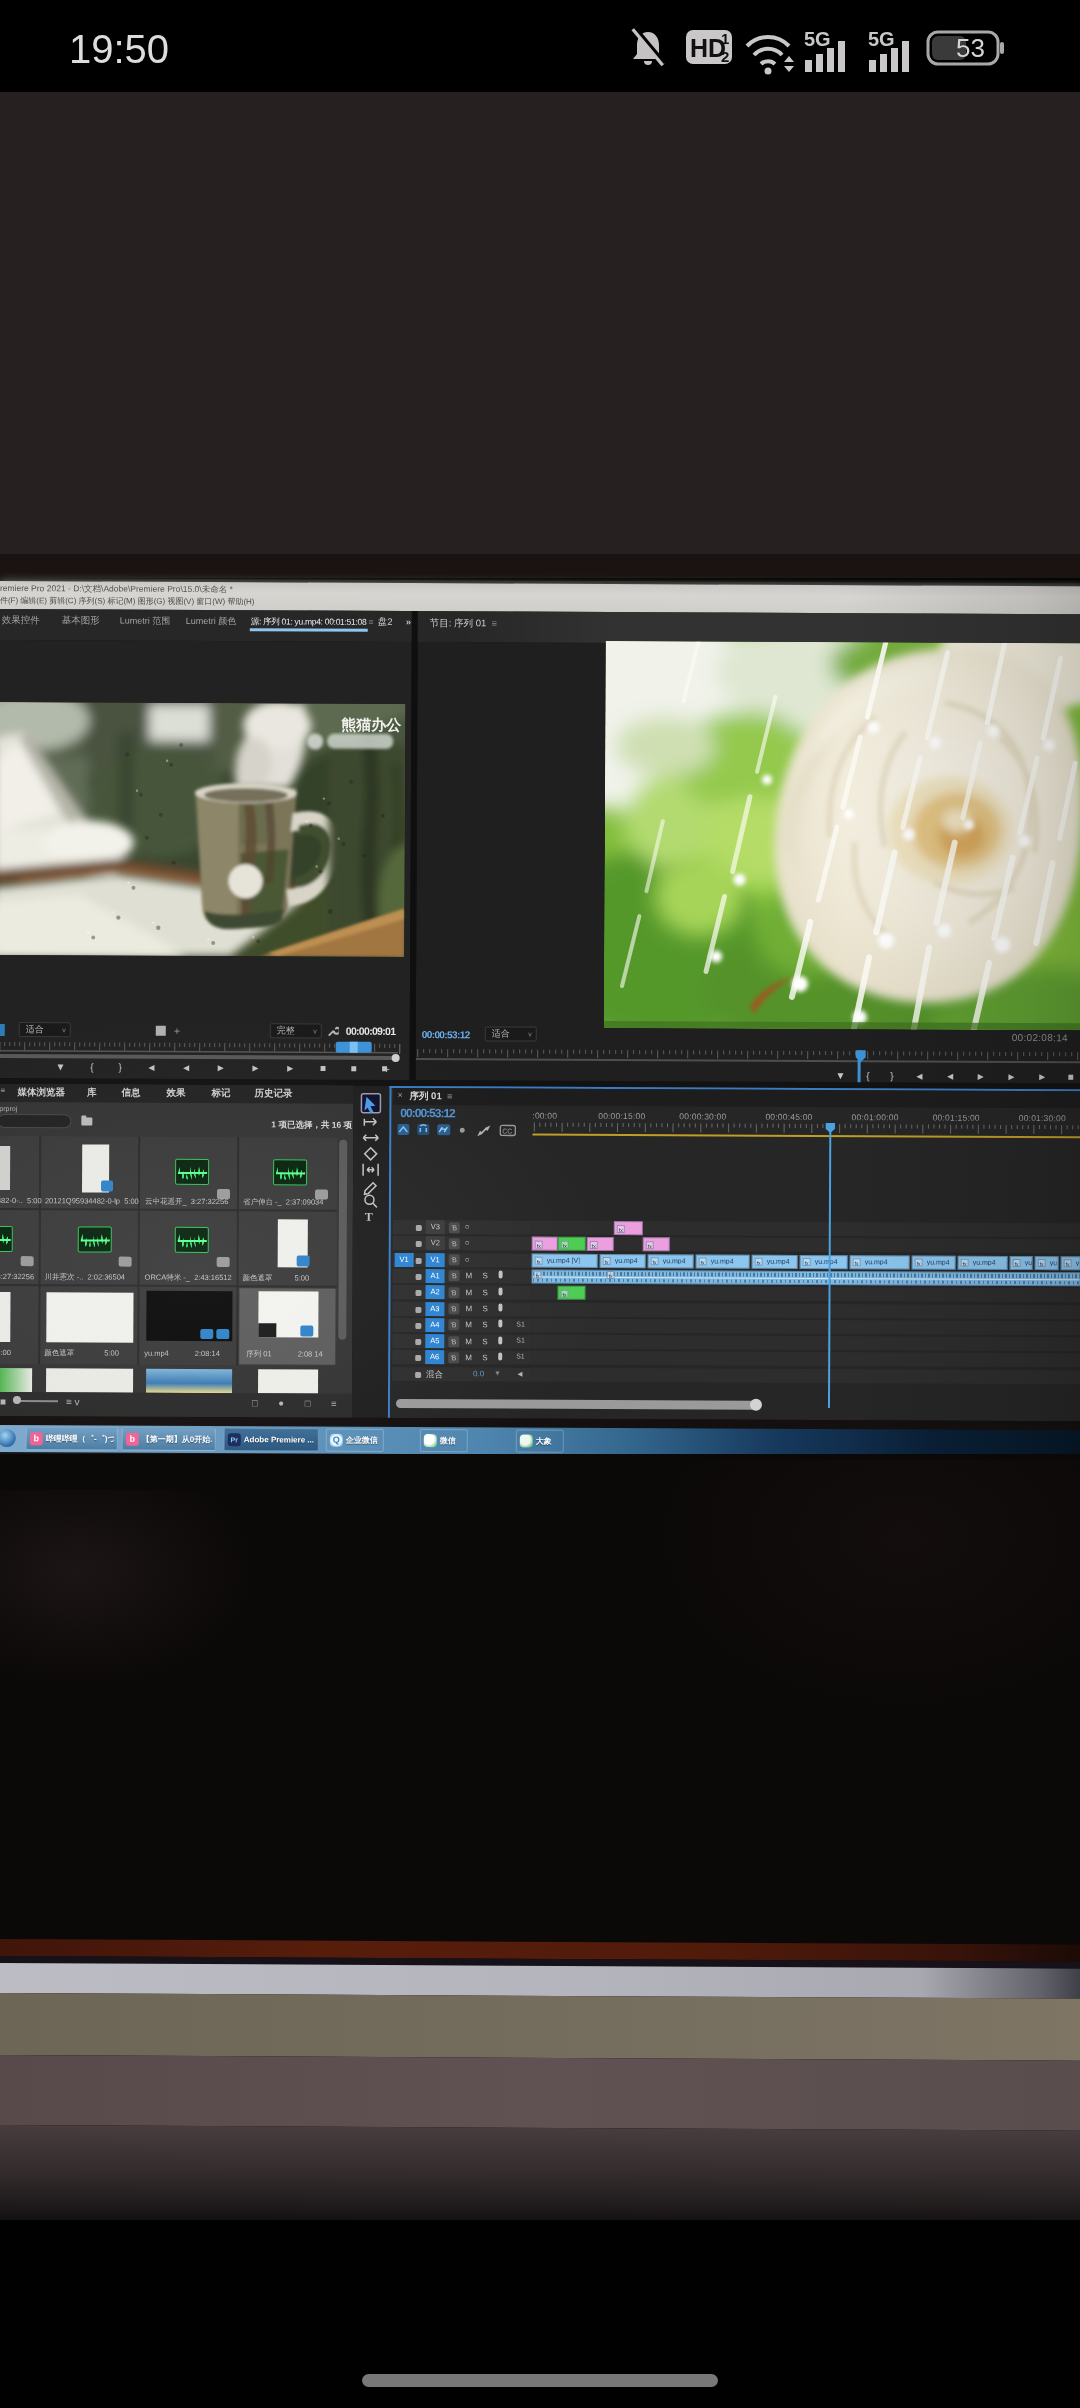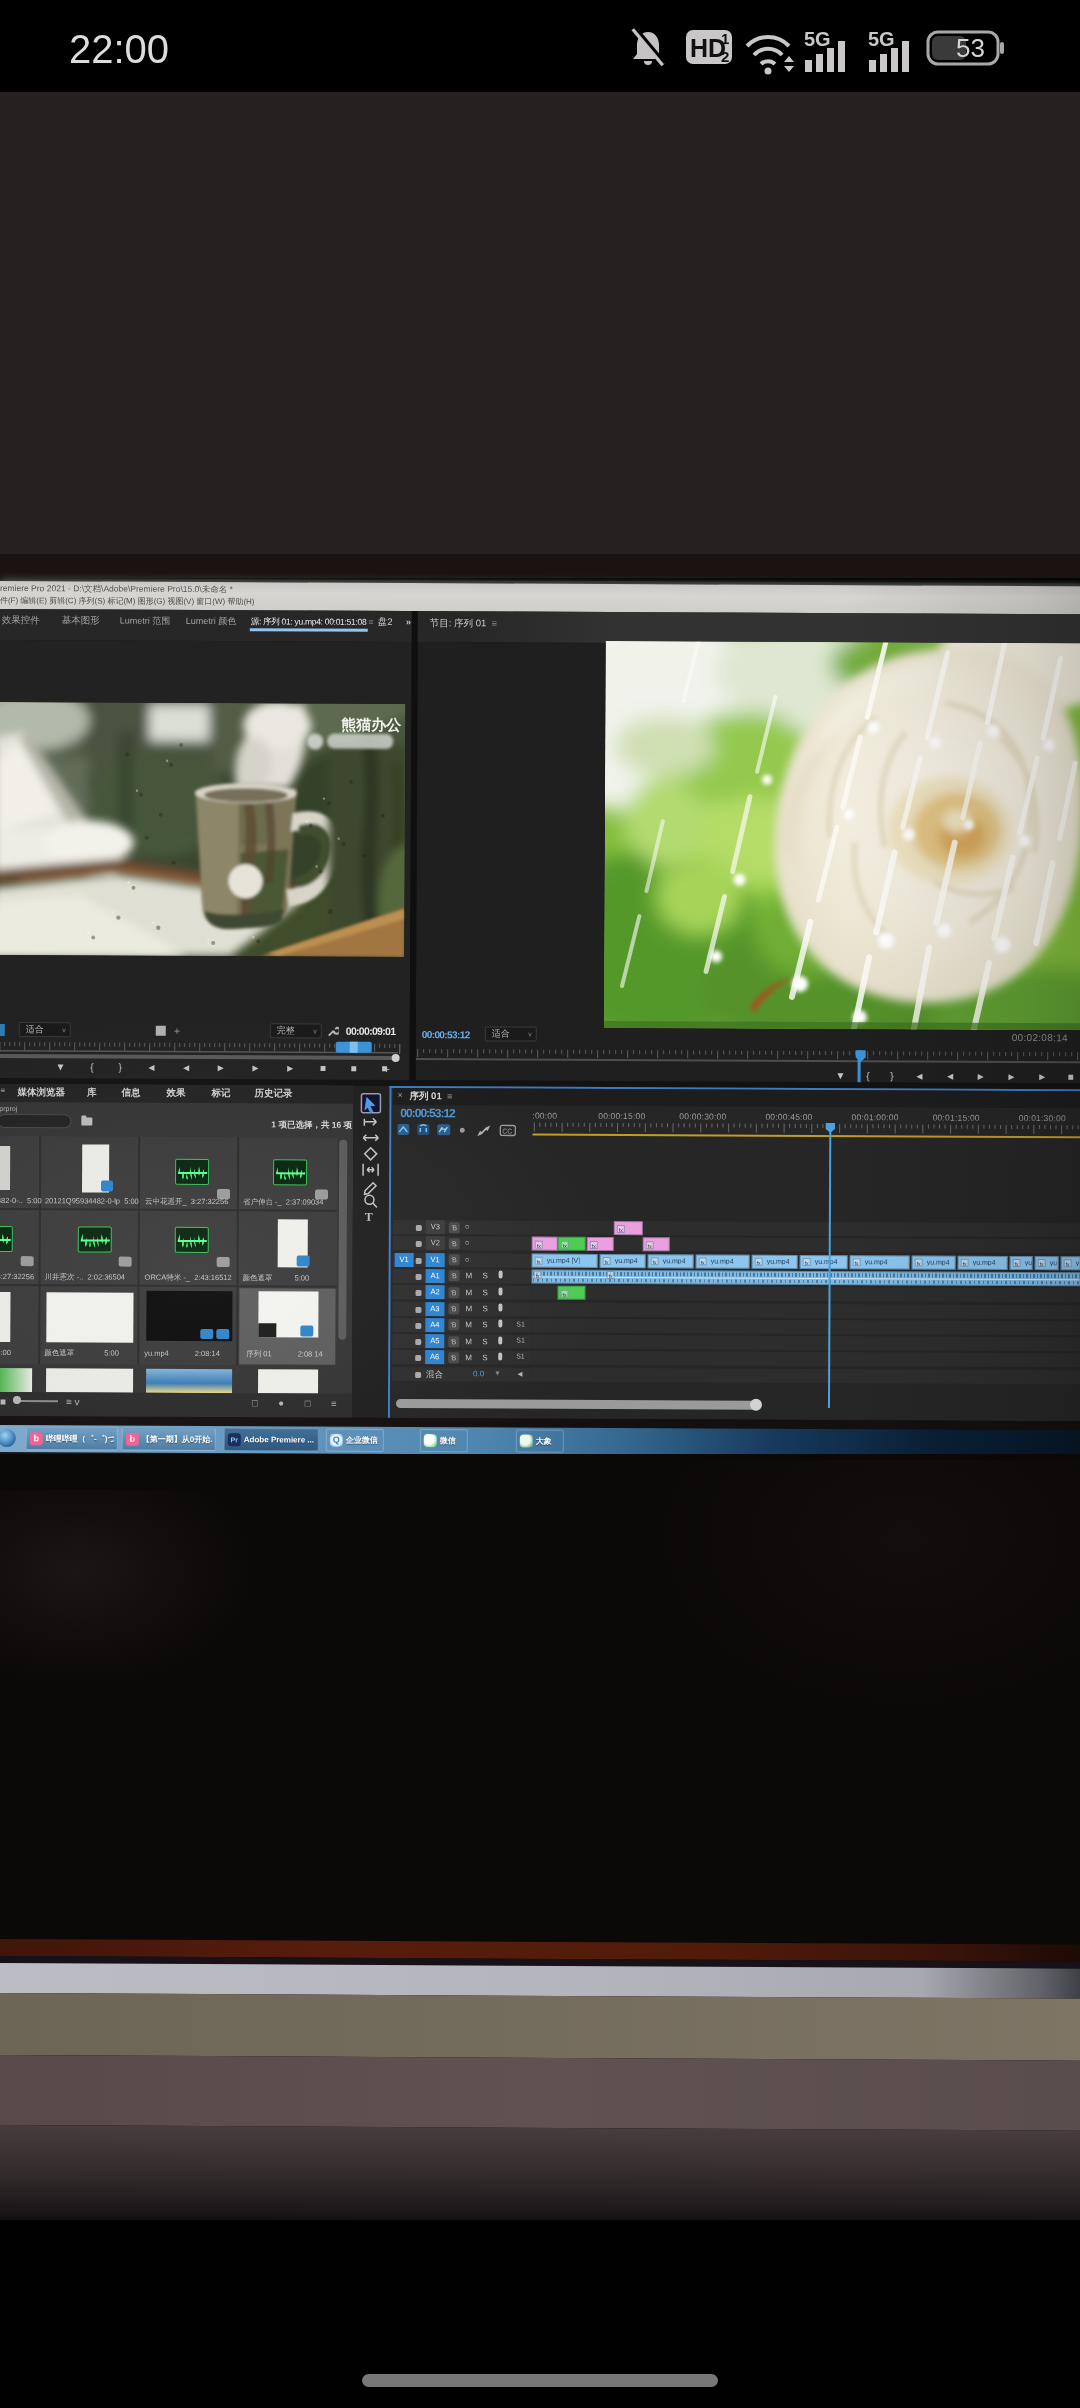--- a/index.html
+++ b/index.html
@@ -18,21 +18,21 @@
   .tico{display:inline-block;width:13px;height:13px;border-radius:3px;font-size:9px;font-weight:bold;
         text-align:center;line-height:13px;flex:none;}
   .ttxt{color:#fff;font-size:8px;font-weight:bold;margin-left:3px;white-space:nowrap;overflow:hidden;
         text-shadow:0 1px 1px rgba(0,0,0,0.4);}
 </style>
 </head>
 <body>
 <div id="page">
 
   <div class="abs" style="left:0;top:0;width:1080px;height:92px;background:#000;"></div>
-  <div class="abs" style="left:69px;top:27px;color:#dedcdc;font-size:40px;letter-spacing:0px;">22:00</div>
+  <div class="abs" style="left:69px;top:27px;color:#dedcdc;font-size:40px;letter-spacing:0px;">19:50</div>
   <div class="abs" style="left:616px;top:16px;">
     <svg width="400" height="62" viewBox="0 0 400 62">
 
       <g stroke="#c4c2c2" fill="none" stroke-width="3" transform="translate(10,0)">
         <path d="M22 16 c-7 0 -11 6 -11 13 l0 9 -4 5 30 0 -4 -5 0 -9 c0 -7 -4 -13 -11 -13 z" fill="#c4c2c2" stroke="none"></path>
         <path d="M18 45 a4 4 0 0 0 8 0" fill="#c4c2c2" stroke="none"></path>
         <line x1="7" y1="13" x2="37" y2="49" stroke="#c4c2c2" stroke-width="4"></line>
         <line x1="9" y1="11" x2="39" y2="47" stroke="#000" stroke-width="3"></line>
       </g>
 

